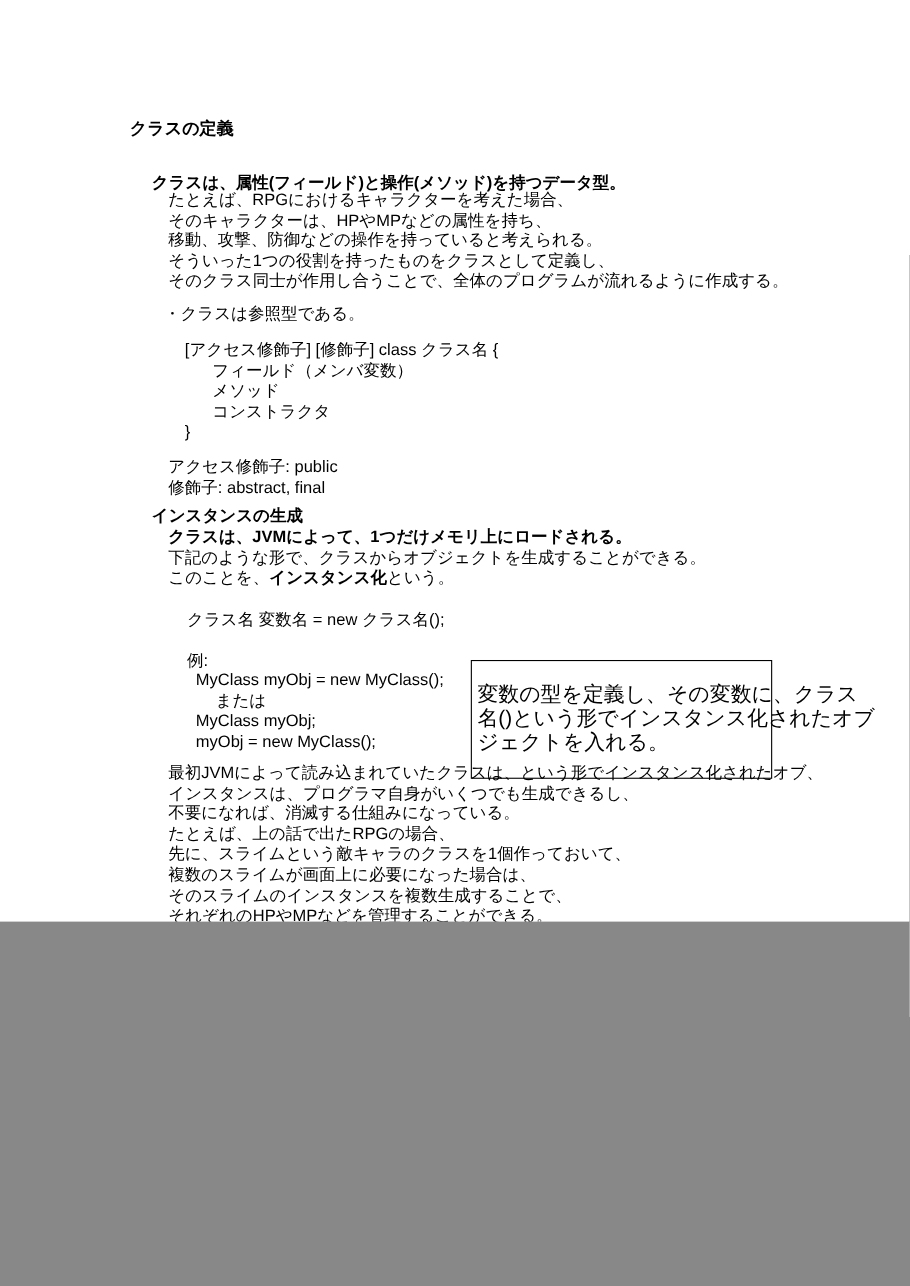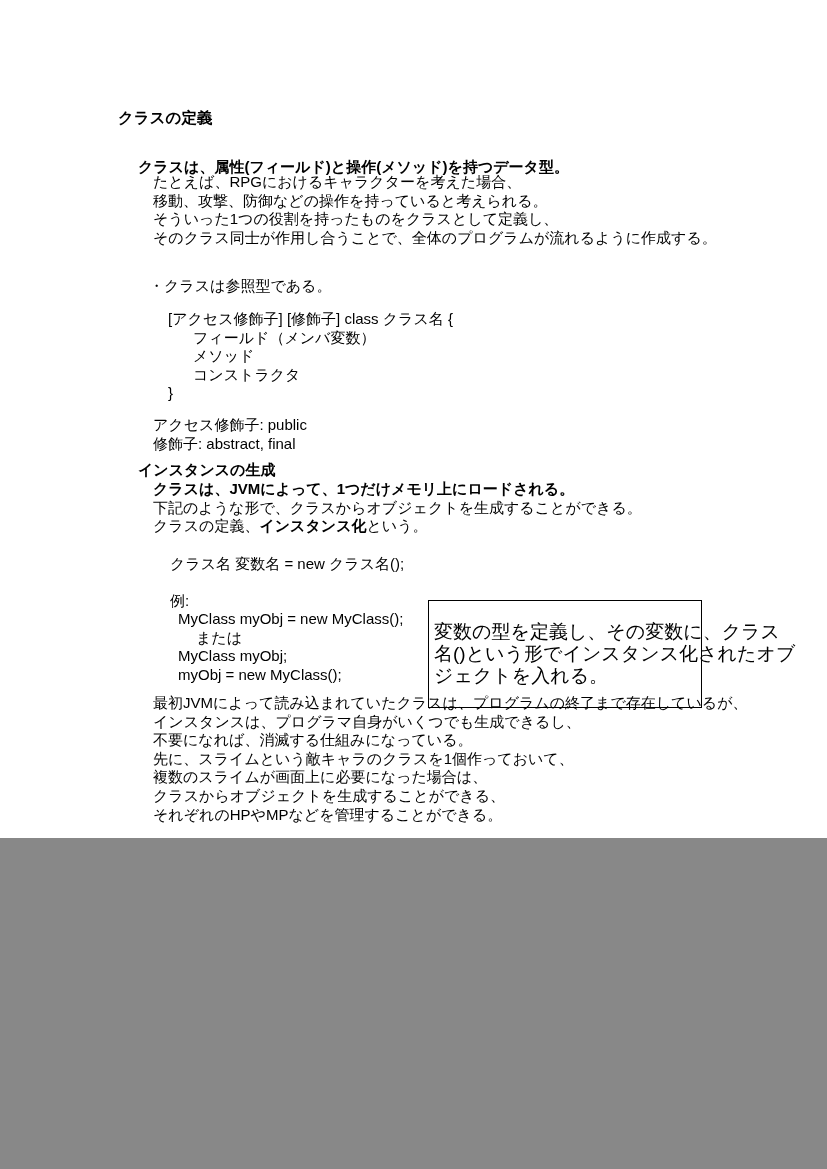--- a/index.html
+++ b/index.html
@@ -53,20 +53,21 @@
 <body>
 
 <div class="page">
 
   <div class="t title" style="left:118px;top:109px">クラスの定義</div>
 
   <div class="t bold" style="left:138px;top:158px">クラスは、属性(フィールド)と操作(メソッド)を持つデータ型。</div>
 
   <div class="t" style="left:153px;top:173px">
     <div>たとえば、RPGにおけるキャラクターを考えた場合、</div>
+    <div>そのキャラクターは、HPやMPなどの属性を持ち、</div>
     <div>移動、攻撃、防御などの操作を持っていると考えられる。</div>
     <div>そういった1つの役割を持ったものをクラスとして定義し、</div>
     <div>そのクラス同士が作用し合うことで、全体のプログラムが流れるように作成する。</div>
   </div>
 
   <div class="t" style="left:149px;top:277px">・クラスは参照型である。</div>
 
   <div class="t" style="left:168px;top:310px">
     <div>[アクセス修飾子] [修飾子] class クラス名 {</div>
     <div class="ind">フィールド（メンバ変数）</div>
@@ -78,47 +79,48 @@
   <div class="t" style="left:153px;top:416px">
     <div>アクセス修飾子: public</div>
     <div>修飾子: abstract, final</div>
   </div>
 
   <div class="t bold" style="left:138px;top:461px">インスタンスの生成</div>
 
   <div class="t" style="left:153px;top:480px">
     <div class="bold">クラスは、JVMによって、1つだけメモリ上にロードされる。</div>
     <div>下記のような形で、クラスからオブジェクトを生成することができる。</div>
-    <div><span>クラスの定義、</span><span class="bold">インスタンス化</span><span>という。</span></div>
+    <div><span>このことを、</span><span class="bold">インスタンス化</span><span>という。</span></div>
   </div>
 
   <div class="t" style="left:170px;top:555px">クラス名 変数名 = new クラス名();</div>
 
   <div class="t" style="left:170px;top:592px">例:</div>
 
   <div class="t" style="left:178px;top:610px">
     <div>MyClass myObj = new MyClass();</div>
     <div class="ind2">または</div>
     <div>MyClass myObj;</div>
     <div>myObj = new MyClass();</div>
   </div>
 
   <div class="callout" style="left:428px;top:600px;width:262px;height:66px">
     <div>変数の型を定義し、その変数に、クラス</div>
     <div>名()という形でインスタンス化されたオブ</div>
     <div>ジェクトを入れる。</div>
   </div>
 
   <div class="t" style="left:153px;top:694px">
-    <div>最初JVMによって読み込まれていたクラスは、プログラムの終了まで存在しているが、</div>
+    <div>最初JVMによって読み込まれていたクラスは、という形でインスタンス化されたオブ、</div>
     <div>インスタンスは、プログラマ自身がいくつでも生成できるし、</div>
     <div>不要になれば、消滅する仕組みになっている。</div>
+    <div>たとえば、上の話で出たRPGの場合、</div>
     <div>先に、スライムという敵キャラのクラスを1個作っておいて、</div>
     <div>複数のスライムが画面上に必要になった場合は、</div>
-    <div>クラスからオブジェクトを生成することができる、</div>
+    <div>そのスライムのインスタンスを複数生成することで、</div>
     <div>それぞれのHPやMPなどを管理することができる。</div>
   </div>
 
   <div class="t dlabel" style="left:388px;top:840px">クラス名</div>
 
   <div class="heap-rect" style="left:370px;top:860px;width:194px;height:177px"></div>
   <div class="heap-divider" style="left:370px;top:922px;width:197px"></div>
 
   <div class="ellipse" style="left:420px;top:876px;width:108px;height:32px">
     <span>クラス</span>

